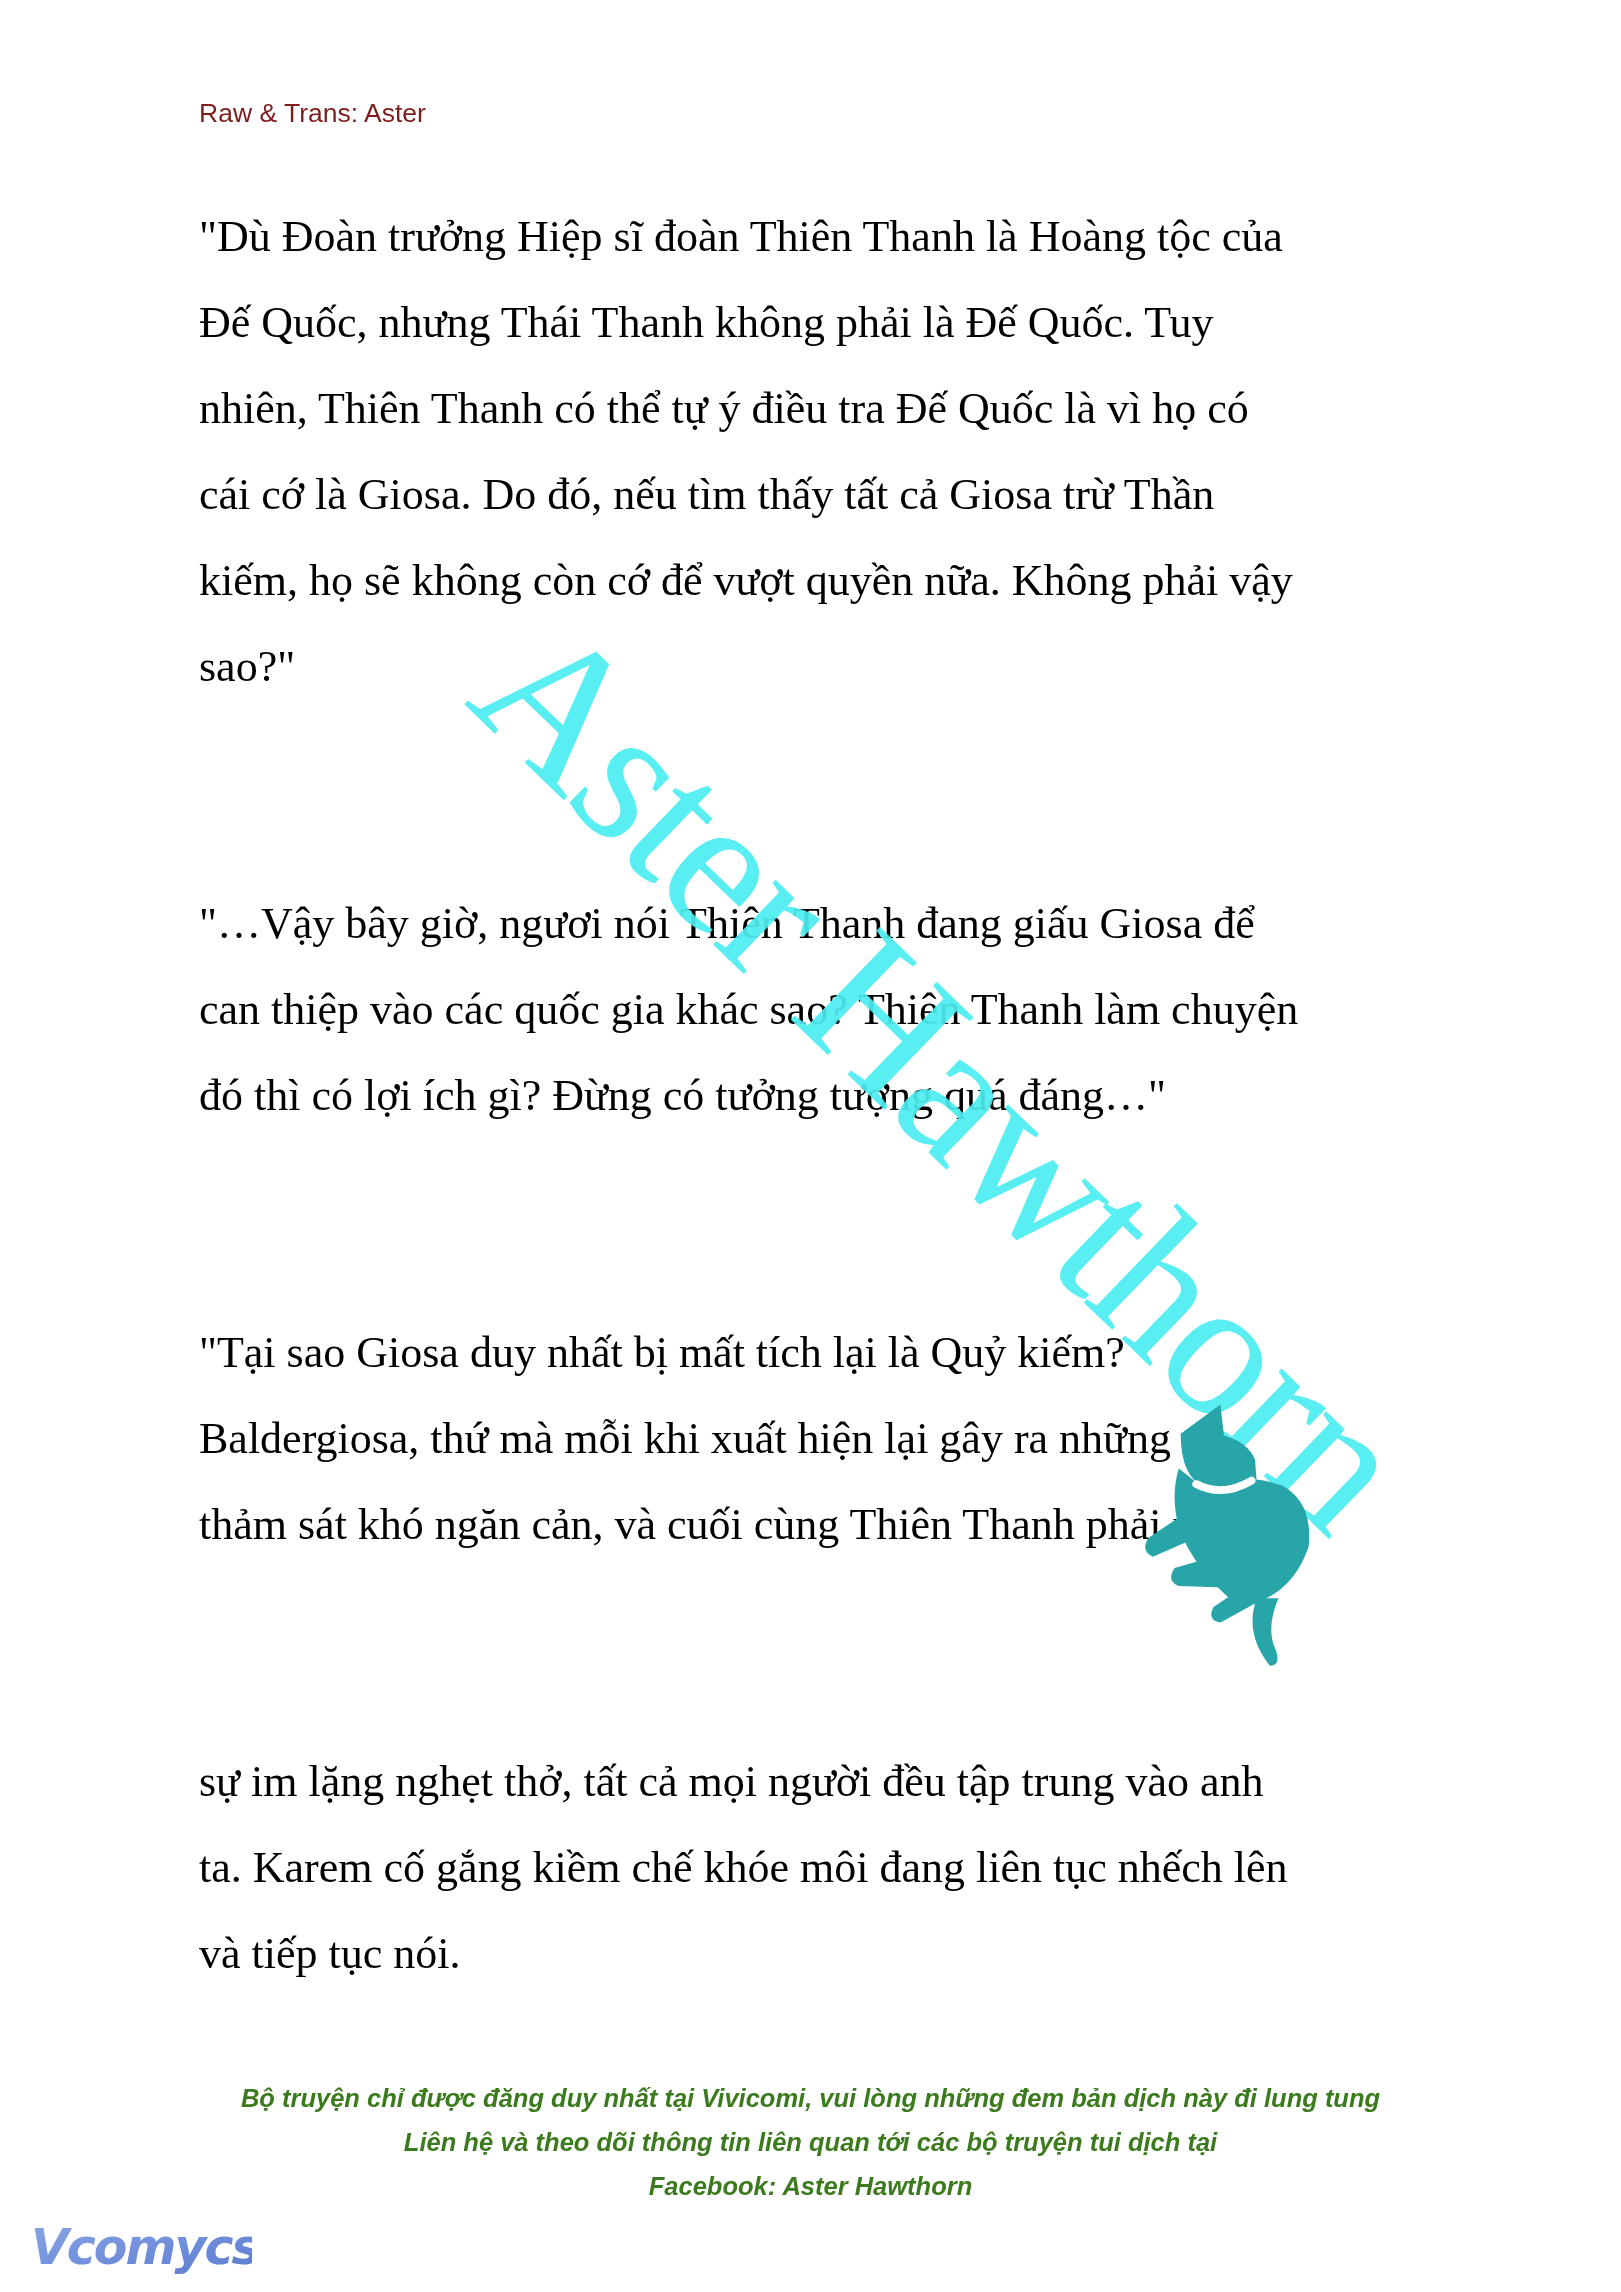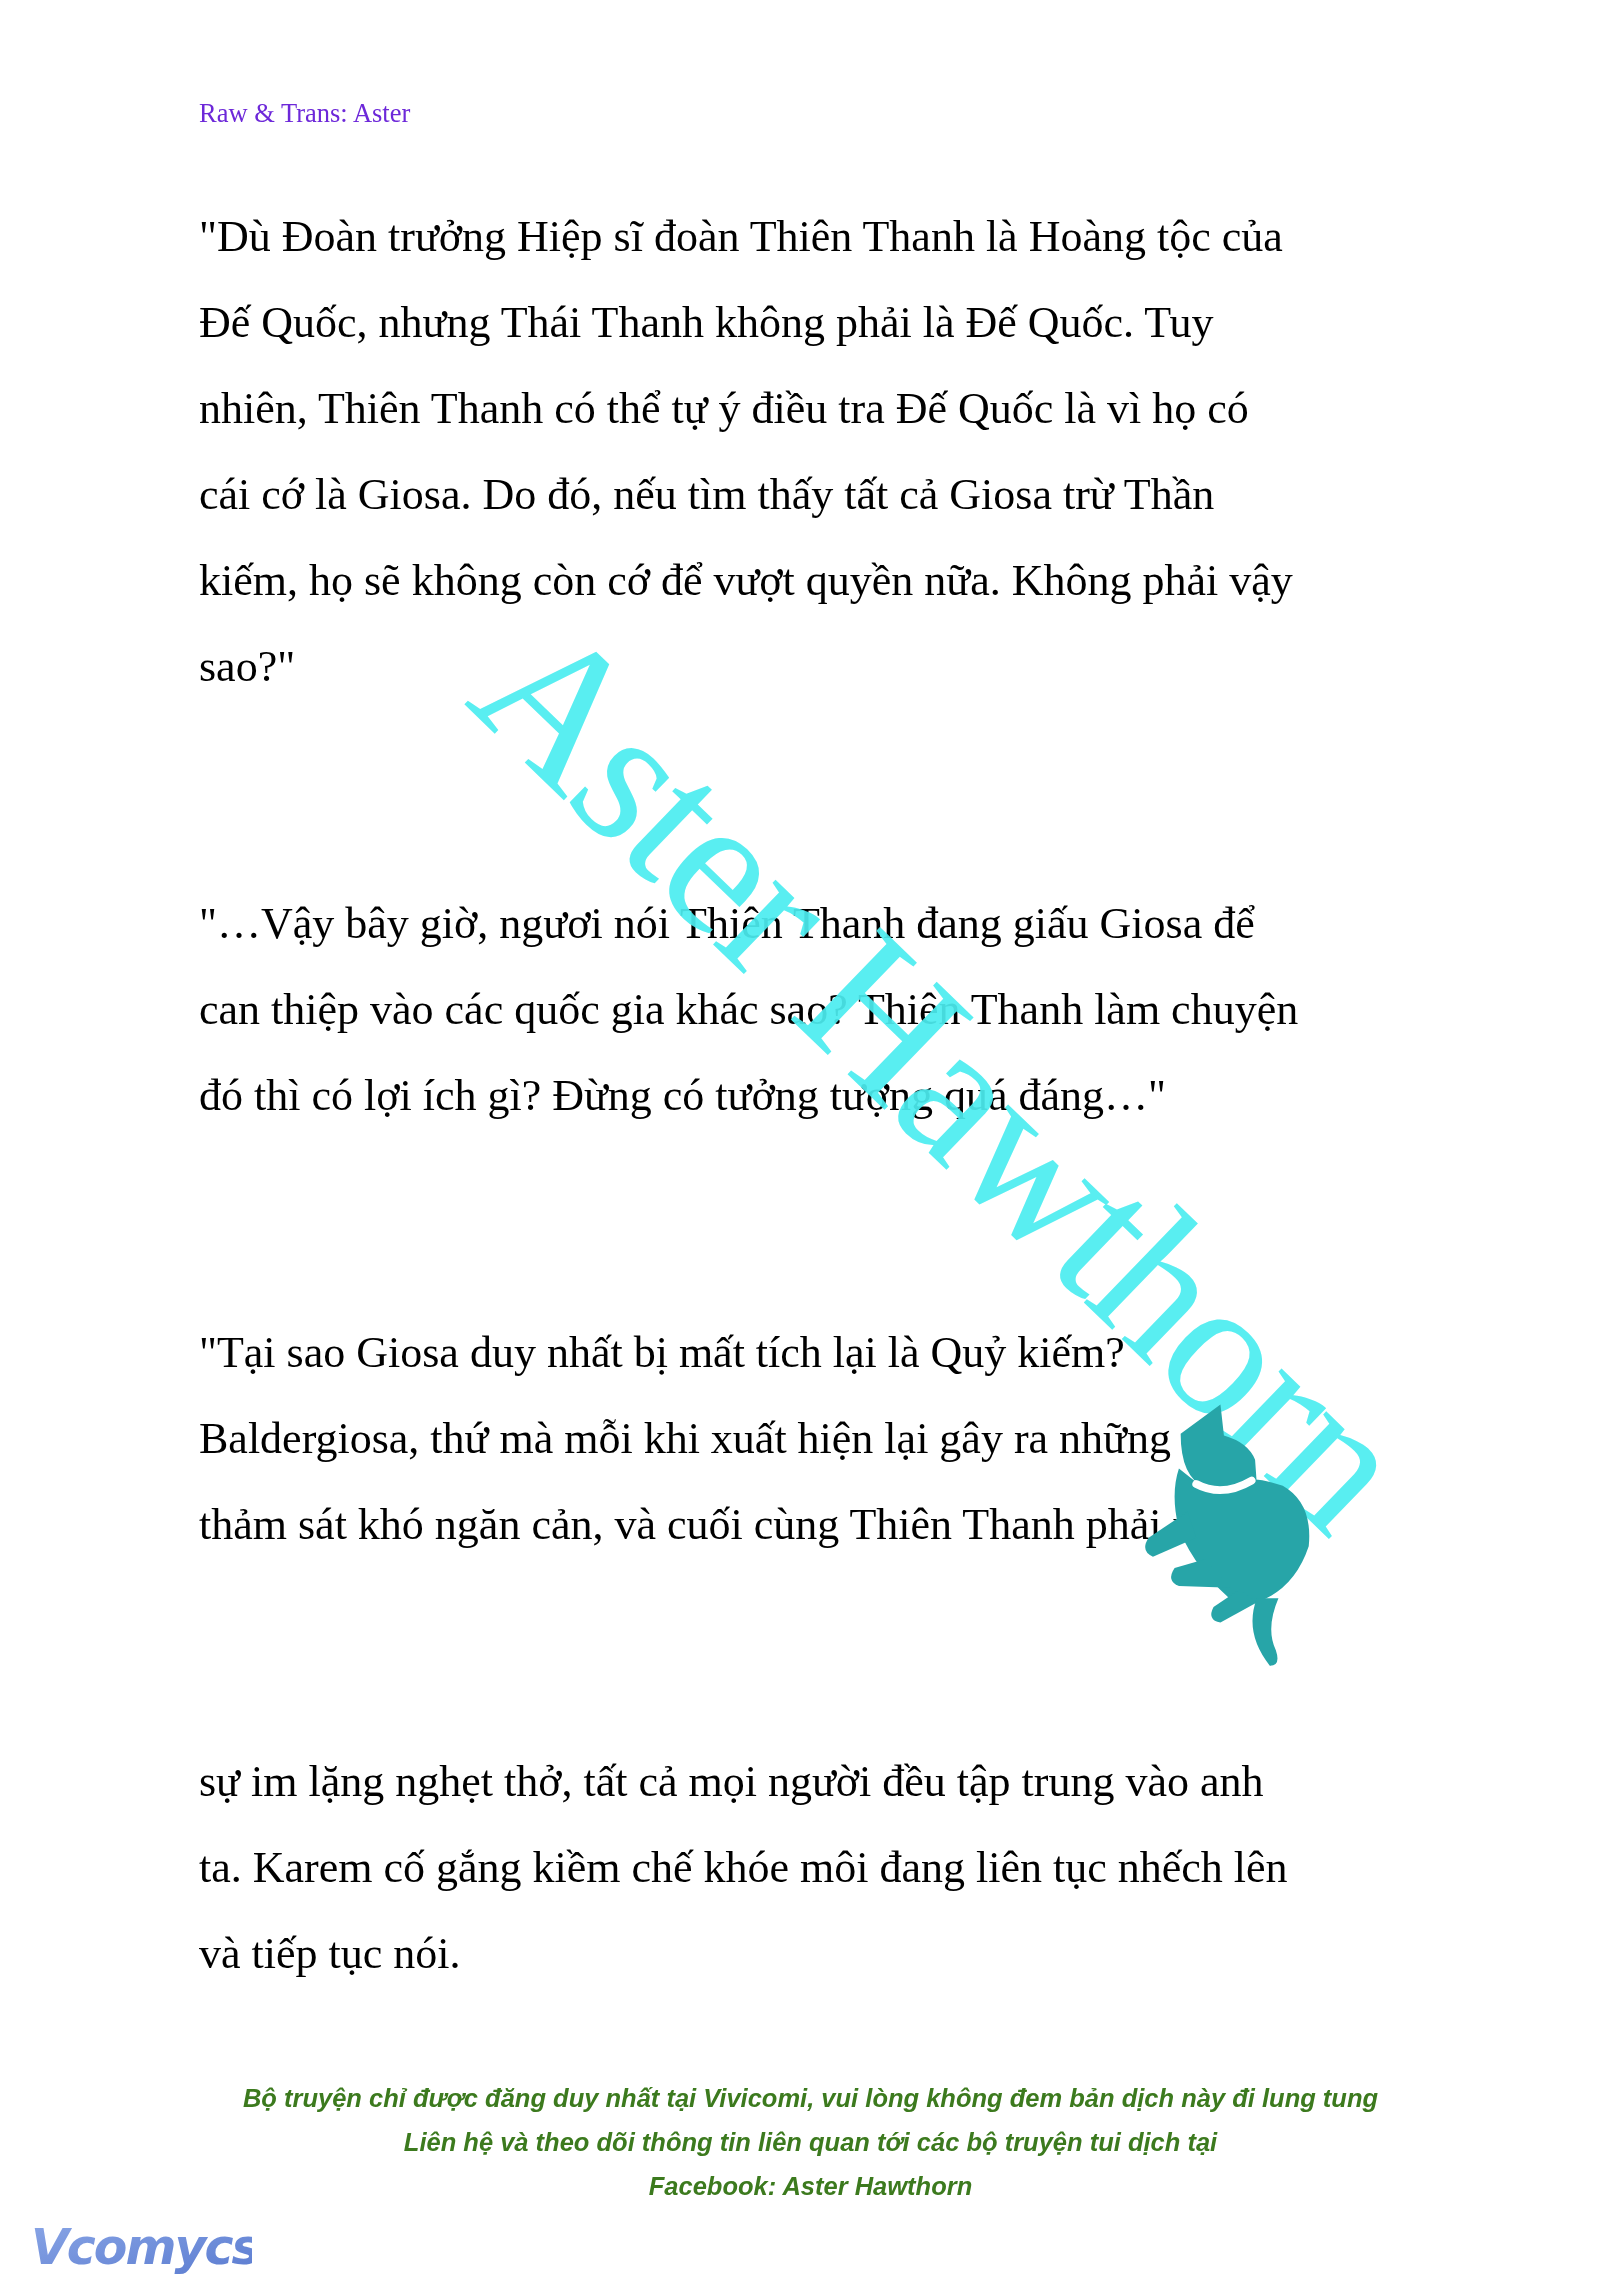--- a/index.html
+++ b/index.html
@@ -1,20 +1,20 @@
 <!DOCTYPE html>
 <html><head>
 <meta charset="utf-8">
 <style>
   html, body { margin: 0; padding: 0; background: #ffffff; }
   body { width: 1621px; height: 2293px; position: relative; overflow: hidden; }
   .page { position: absolute; left: 0; top: 0; width: 1621px; height: 2293px; background: #fff; }
   .header {
     position: absolute; left: 199px; top: 98px;
-    font-family: Liberation Serif, serif; font-size: 26.5px; color: #6d28d9;
+    font-family: Liberation Sans, sans-serif; font-size: 26.5px; color: #7f1d1d;
   }
   .body-text {
     position: absolute; left: 199px; top: 194px; width: 1274px;
     font-family: "Liberation Serif", serif; font-size: 44px; color: #000;
     line-height: 86px;
   }
   .para { margin: 0; white-space: nowrap; }
   .para .line { display: block; }
   .gap { display: block; height: 171px; }
   .watermark {
@@ -86,21 +86,21 @@
       <path d="M90 195 L55 205 Q45 220 60 226 L120 228 Z"></path>
       <path d="M130 230 L100 250 Q92 265 108 268 L150 245 Z"></path>
 
       <path d="M150 240 Q135 280 165 318 Q178 318 172 300 Q160 275 175 240 Z"></path>
     </g>
 
     <path d="M80 108 Q110 124 144 104" stroke="#ffffff" stroke-width="9" fill="none" stroke-linecap="round"></path>
   </svg>
 
   <div class="footer">
-    <span>Bộ truyện chỉ được đăng duy nhất tại Vivicomi, vui lòng không đem bản dịch này đi lung tung</span>
+    <span>Bộ truyện chỉ được đăng duy nhất tại Vivicomi, vui lòng những đem bản dịch này đi lung tung</span>
     <span>Liên hệ và theo dõi thông tin liên quan tới các bộ truyện tui dịch tại</span>
     <span>Facebook: Aster Hawthorn</span>
   </div>
 
   <svg class="logo" viewBox="0 0 230 70">
     <defs>
       <linearGradient id="logoGrad" x1="0" y1="0" x2="1" y2="1">
         <stop offset="0" stop-color="#8aa6e6"></stop>
         <stop offset="1" stop-color="#5a7bd0"></stop>
       </linearGradient>

